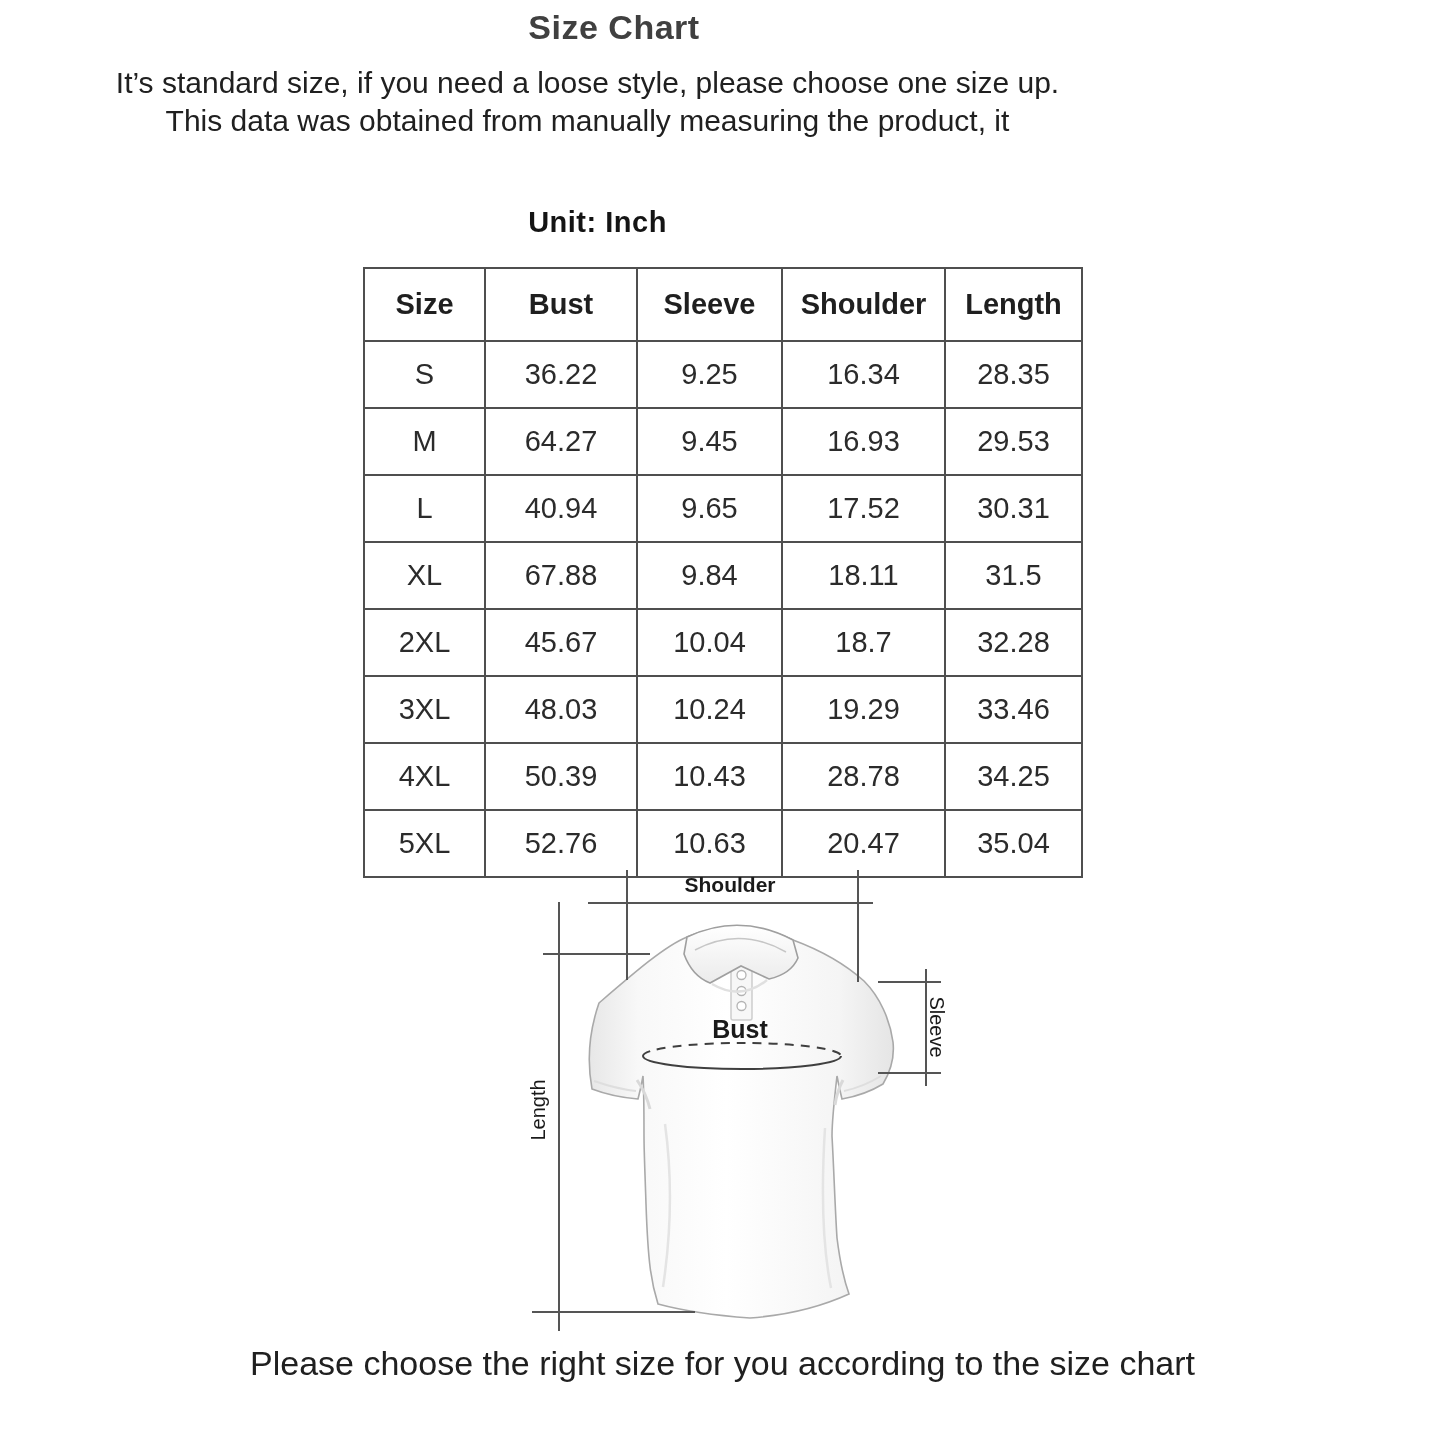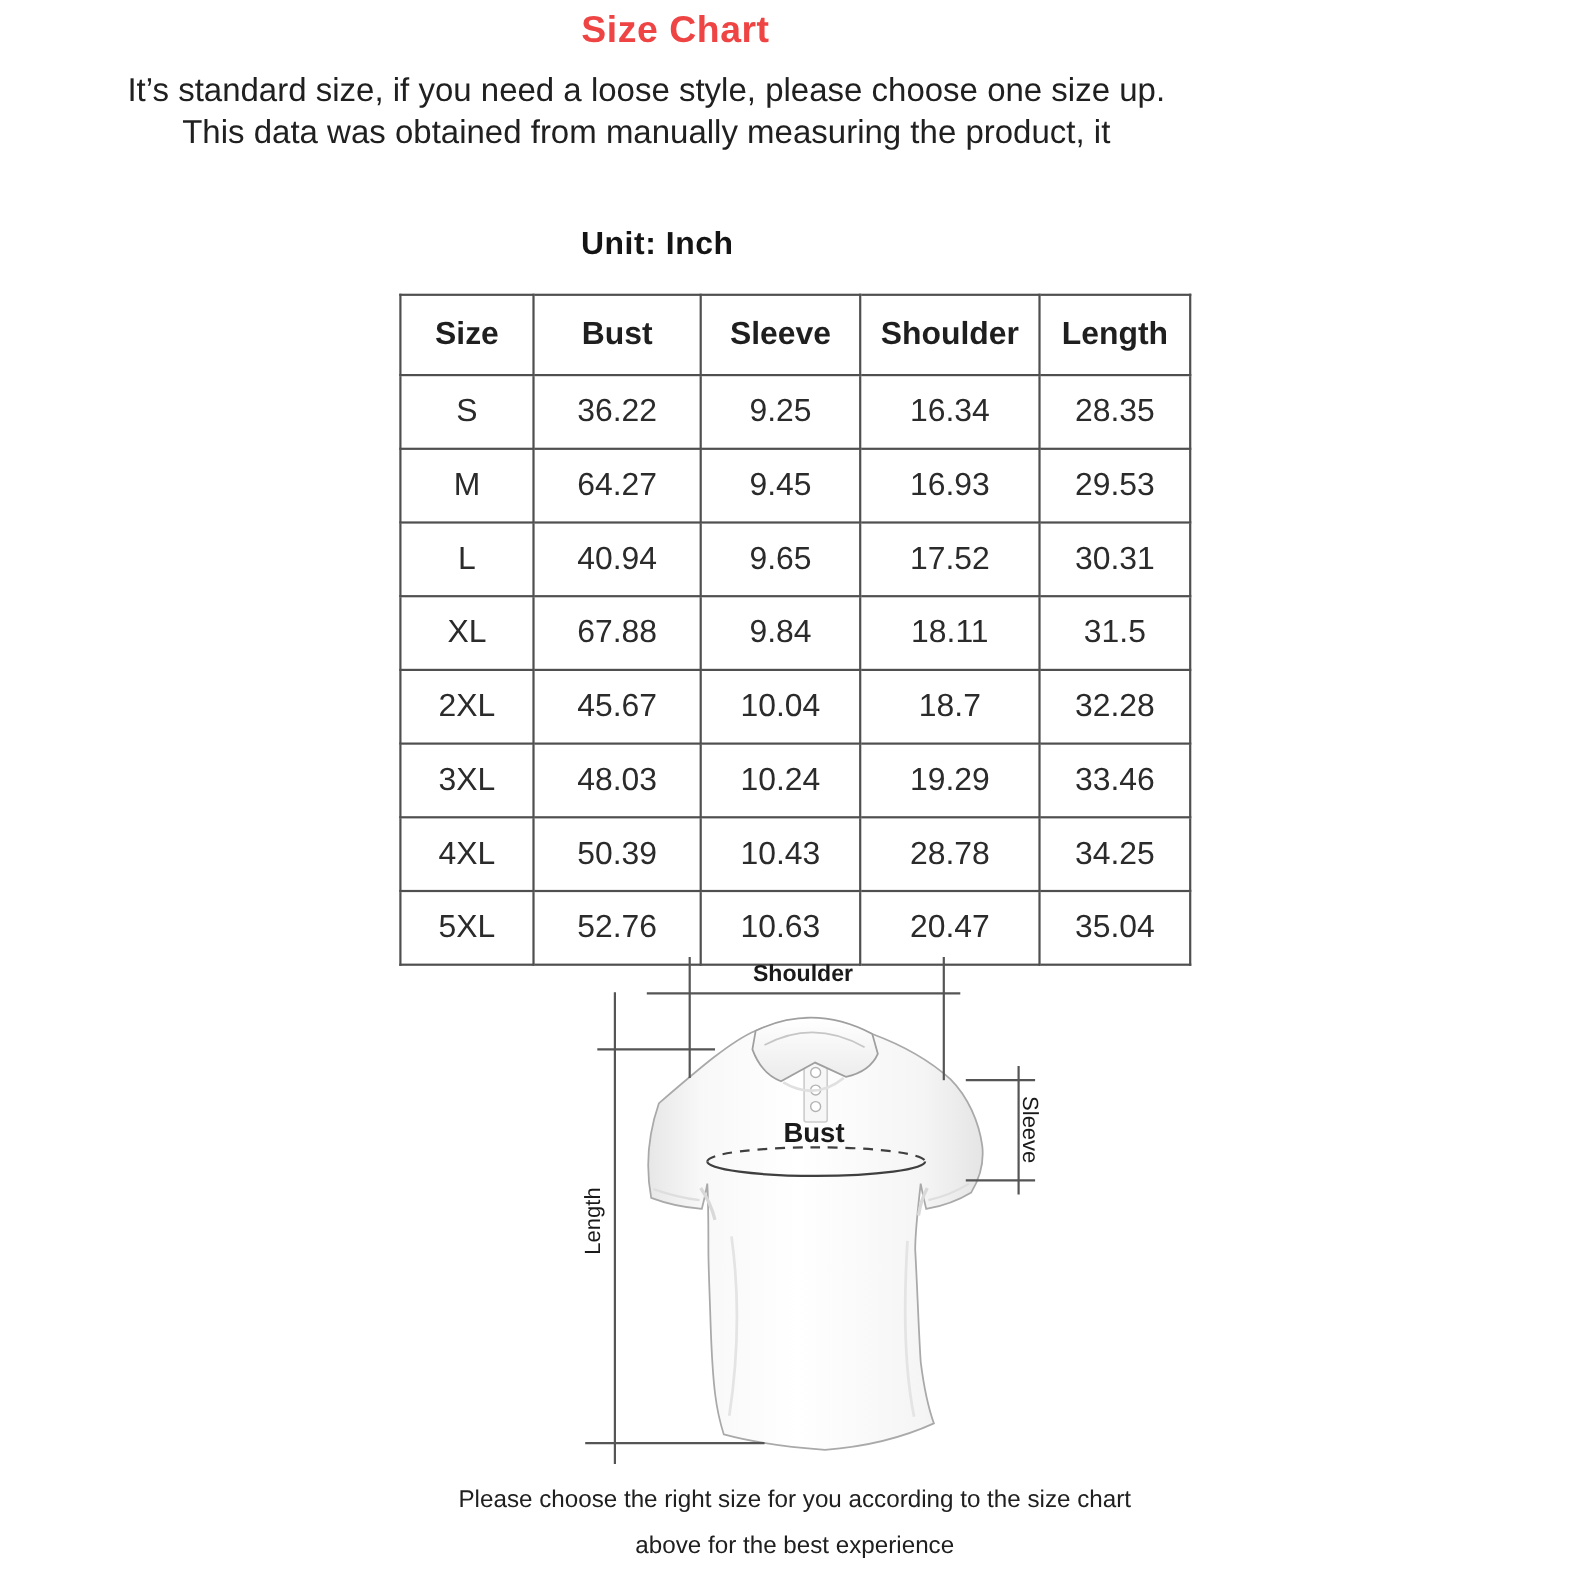--- a/index.html
+++ b/index.html
@@ -8,21 +8,21 @@
     width: 1445px; height: 1445px;
     position: relative;
     overflow: hidden;
     font-family: "Liberation Sans", "DejaVu Sans", sans-serif;
     color: #1c1c1c;
   }
   .page-title {
     position: absolute; top: 8px; left: 0; width: 1228px;
     text-align: center;
     font-size: 34px; font-weight: 700; letter-spacing: 0.5px;
-    color: #ef4444;
+    color: #404040;
   }
   .intro {
     position: absolute; top: 64px; left: 0; width: 1175px;
     text-align: center;
     font-size: 30px; line-height: 38px; font-weight: 400;
     color: #202020;
   }
   .unit-label {
     position: absolute; top: 206px; left: 0; width: 1195px;
     text-align: center;
@@ -51,21 +51,21 @@
     position: absolute; top: 862px; left: 505px;
     width: 470px; height: 478px;
   }
   .diagram-wrap svg text {
     font-family: "Liberation Sans", "DejaVu Sans", sans-serif;
     fill: #1a1a1a;
   }
   .footer-note {
     position: absolute; top: 1342px; left: 0; width: 1445px;
     text-align: center;
-    font-size: 22px; line-height: 42px; font-weight: 400;
+    font-size: 34px; line-height: 42px; font-weight: 400;
     color: #202020;
   }
 </style>
 </head>
 <body>
 
 <div class="page-title">Size Chart</div>
 
 <div class="intro">
   <div>It’s standard size, if you need a loose style, please choose one size up.</div>
@@ -213,14 +213,13 @@
 
     <text x="225" y="30" font-size="21" font-weight="700" text-anchor="middle">Shoulder</text>
     <text x="40" y="248" font-size="20" text-anchor="middle" transform="rotate(-90 40 248)">Length</text>
     <text x="425" y="165" font-size="20" text-anchor="middle" transform="rotate(90 425 165)">Sleeve</text>
     <text x="235" y="176" font-size="25" font-weight="700" text-anchor="middle">Bust</text>
   </svg>
 </div>
 
 <div class="footer-note">
   <div>Please choose the right size for you according to the size chart</div>
-  <div>above for the best experience</div>
 </div>
 
 </body></html>

